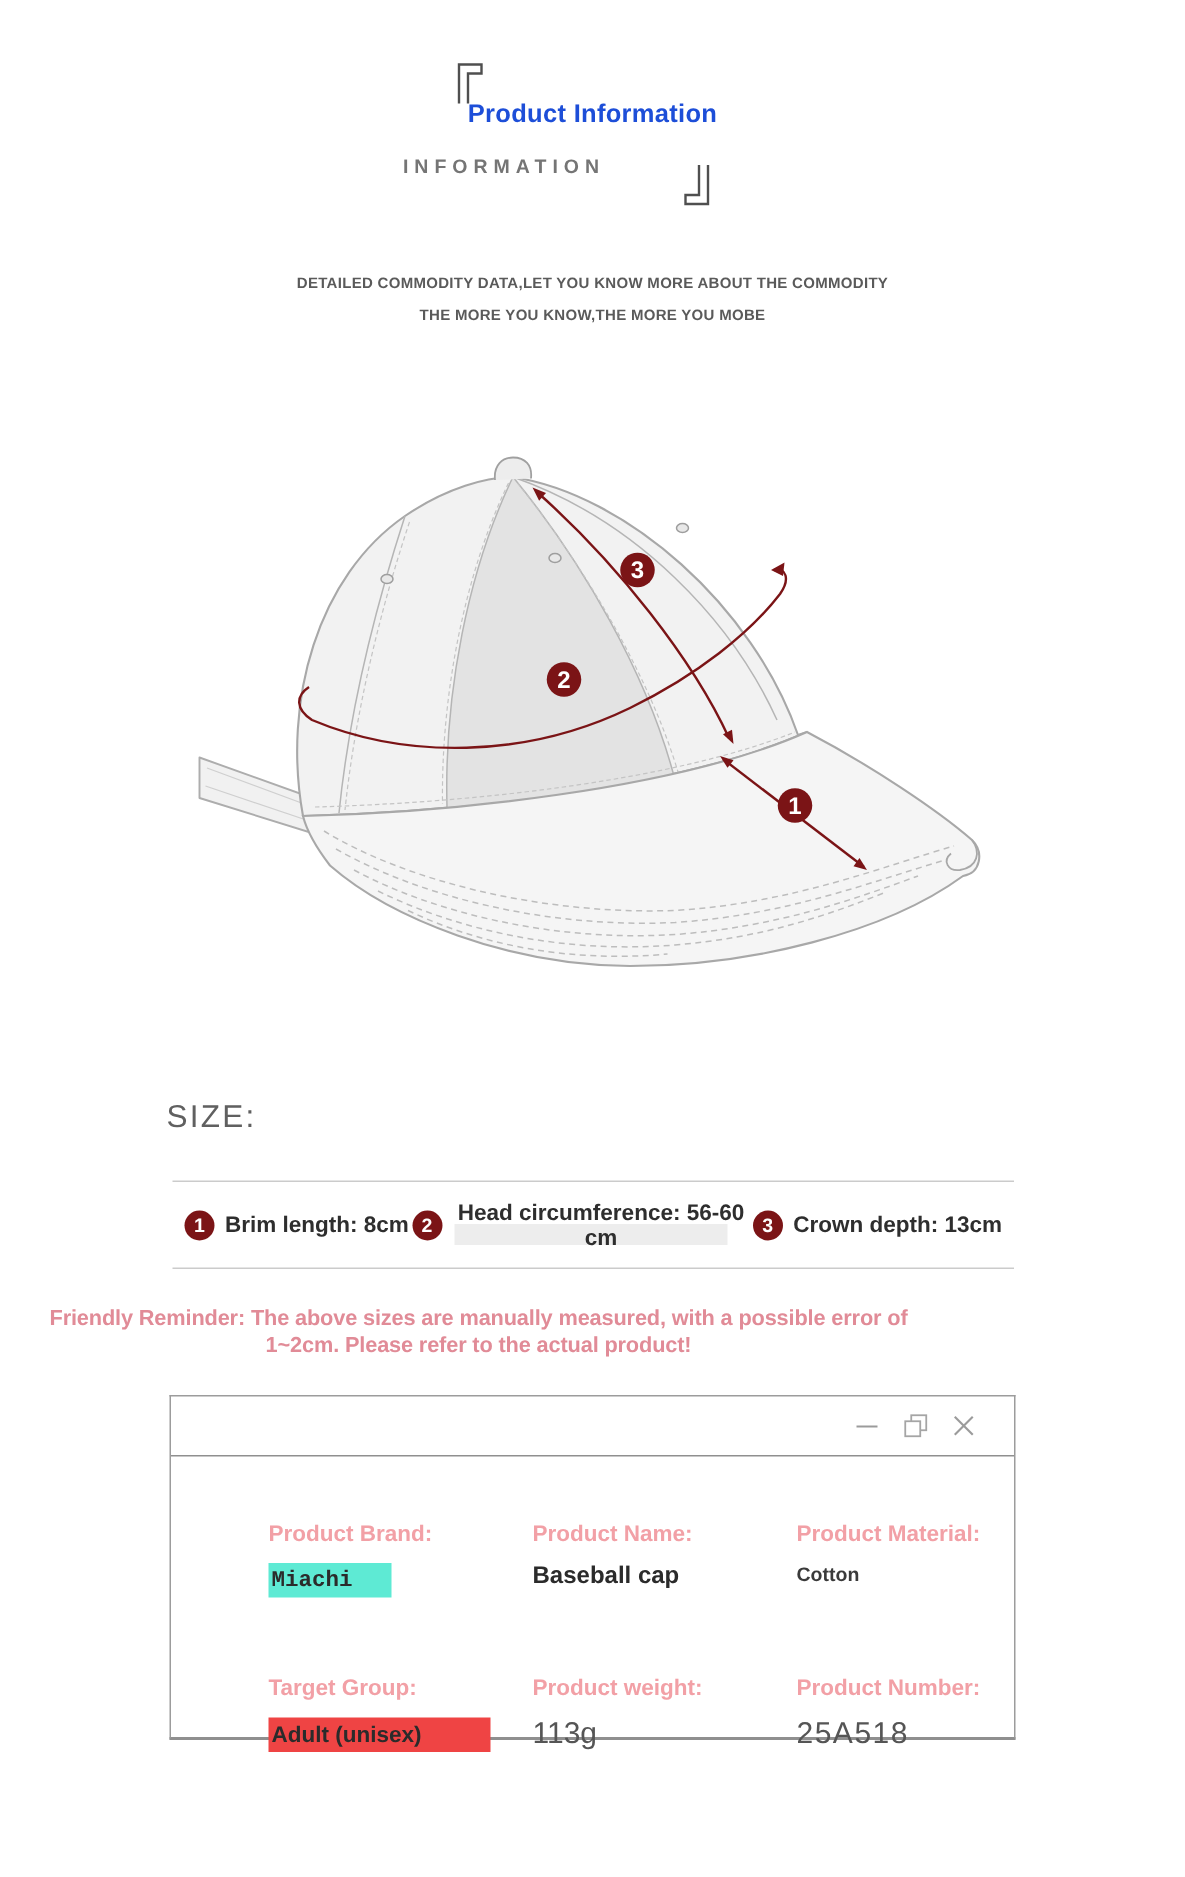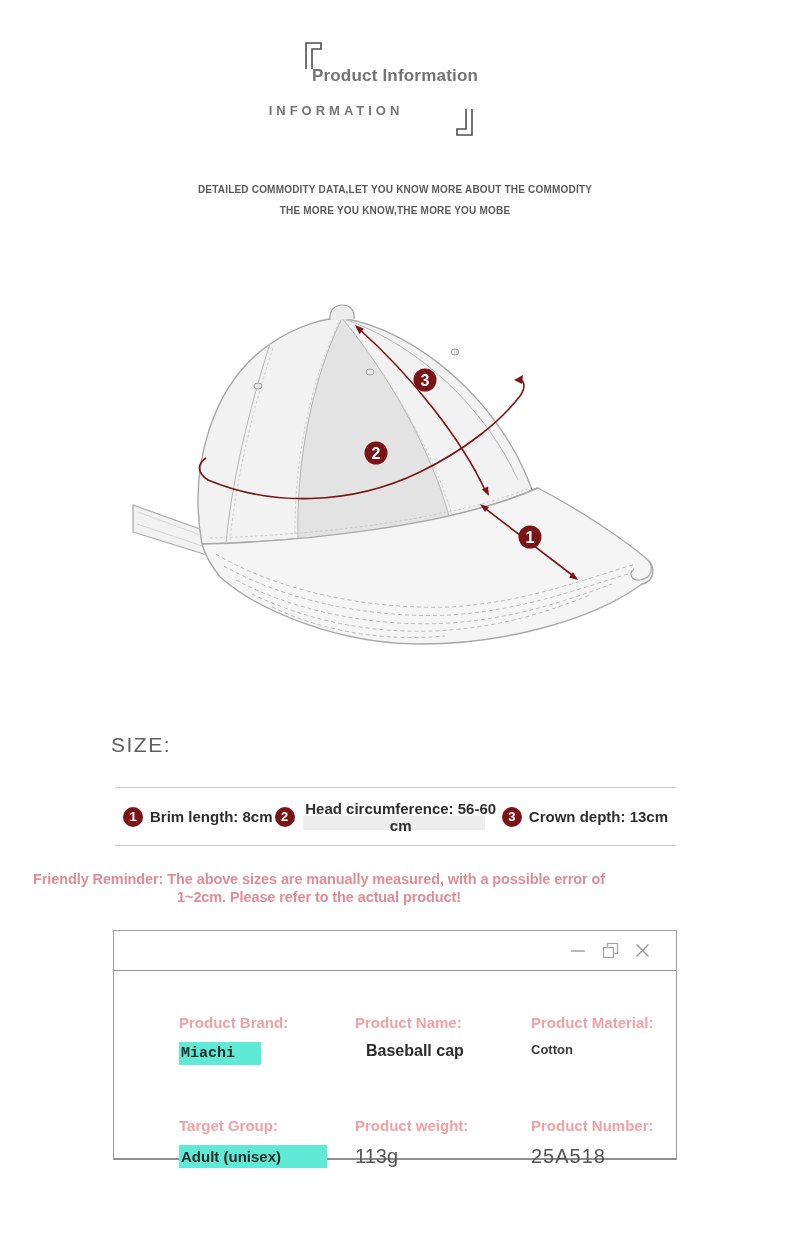--- a/index.html
+++ b/index.html
@@ -3,21 +3,21 @@
 <meta charset="utf-8">
 <style>
   html,body{margin:0;padding:0;background:#fff;}
   #page{position:relative;width:790px;height:1251px;background:#ffffff;overflow:hidden;
         font-family:"Liberation Sans",sans-serif;color:#333;}
   .abs{position:absolute;}
 
   
   .bracket-open{left:302px;top:40px;}
   .bracket-close{left:456px;top:104px;transform:rotate(180deg);}
-  .main-title{left:0;top:66px;width:790px;text-align:center;font-size:17px;font-weight:700;color:#737373;letter-spacing:.2px;}
+  .main-title{left:0;top:66px;width:790px;text-align:center;font-size:17px;font-weight:700;color:#1d4ed8;letter-spacing:.2px;}
   .sub-title{left:0;top:103px;width:672px;text-align:center;font-size:13px;font-weight:600;color:#757575;letter-spacing:4px;}
 
   
   .intro{left:0;top:179px;width:790px;text-align:center;font-size:10px;font-weight:700;color:#5a5a5a;line-height:21px;letter-spacing:.2px;}
 
   
   .cap-wrap{left:120px;top:292px;width:550px;height:380px;}
 
   
   .size-heading{left:111px;top:733px;font-size:21px;color:#606060;letter-spacing:1.5px;}
@@ -37,23 +37,23 @@
   
   .spec-window{left:113px;top:930px;width:564px;height:230px;border:1px solid #9c9c9c;border-bottom:2px solid #8f8f8f;
                box-sizing:border-box;background:#fff;}
   .titlebar{height:39px;border-bottom:1px solid #8f8f8f;display:flex;align-items:center;justify-content:flex-end;
             gap:16px;padding-right:26px;}
   .win-btn{background:none;border:none;padding:0;margin:0;line-height:0;cursor:pointer;display:block;}
   .spec-grid{display:grid;grid-template-columns:176px 176px 1fr;padding:43px 0 0 65px;row-gap:52px;}
   .spec-label{color:#f2a0a6;font-weight:700;font-size:15px;}
   .spec-value{margin-top:11px;color:#2b2b2b;}
   .v-brand{font-size:15px;font-weight:700;background:#5eead4;display:inline-block;padding:3px 26px 3px 2px;font-family:Liberation Mono, monospace;}
-  .v-name{font-size:16px;font-weight:700;margin-left:11px;}
+  .v-name{font-size:16px;font-weight:700;}
   .v-material{font-size:13px;font-weight:700;color:#3a3a3a;}
-  .v-group{font-size:15px;font-weight:700;background:#5eead4;display:inline-block;padding:3px 46px 3px 2px;}
+  .v-group{font-size:15px;font-weight:700;background:#ef4444;display:inline-block;padding:3px 46px 3px 2px;}
   .v-weight{font-size:20px;color:#555;font-weight:400;}
   .v-number{font-size:20px;color:#555;font-weight:400;letter-spacing:1px;}
 </style>
 </head>
 <body>
 
 <div id="page">
 
   <span class="abs bracket-open">
     <svg width="20" height="30" viewBox="0 0 20 30">

